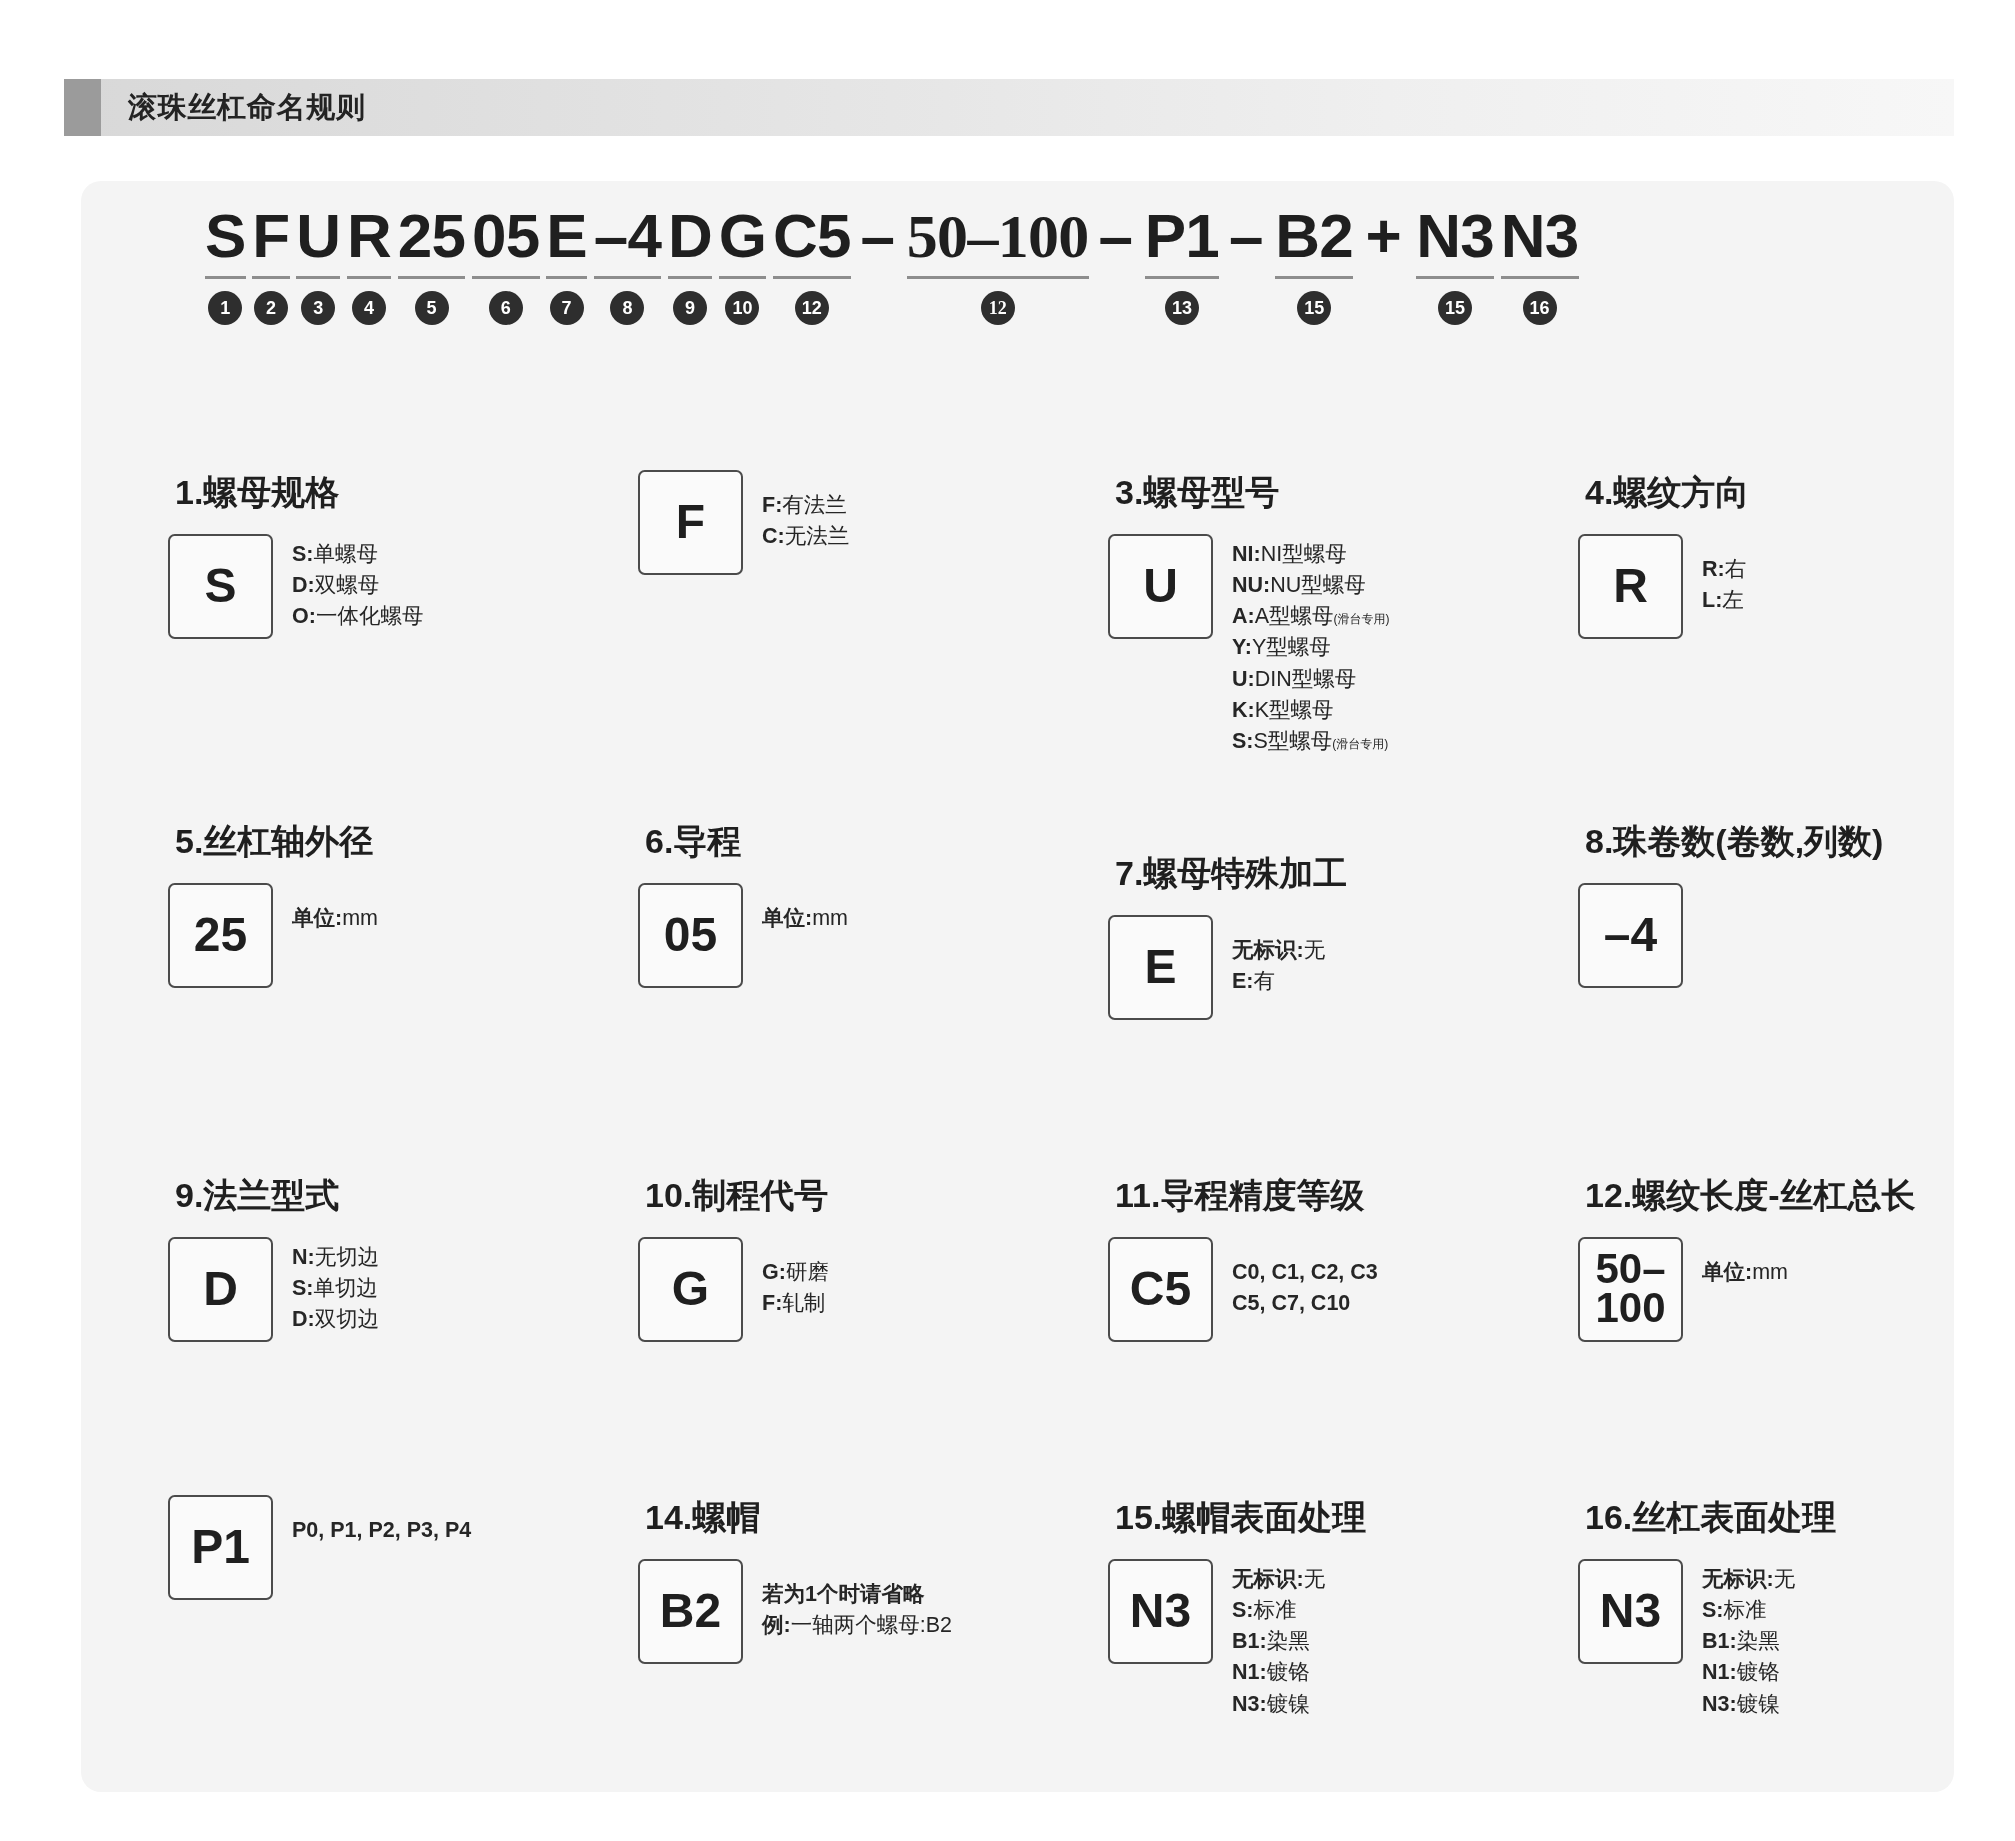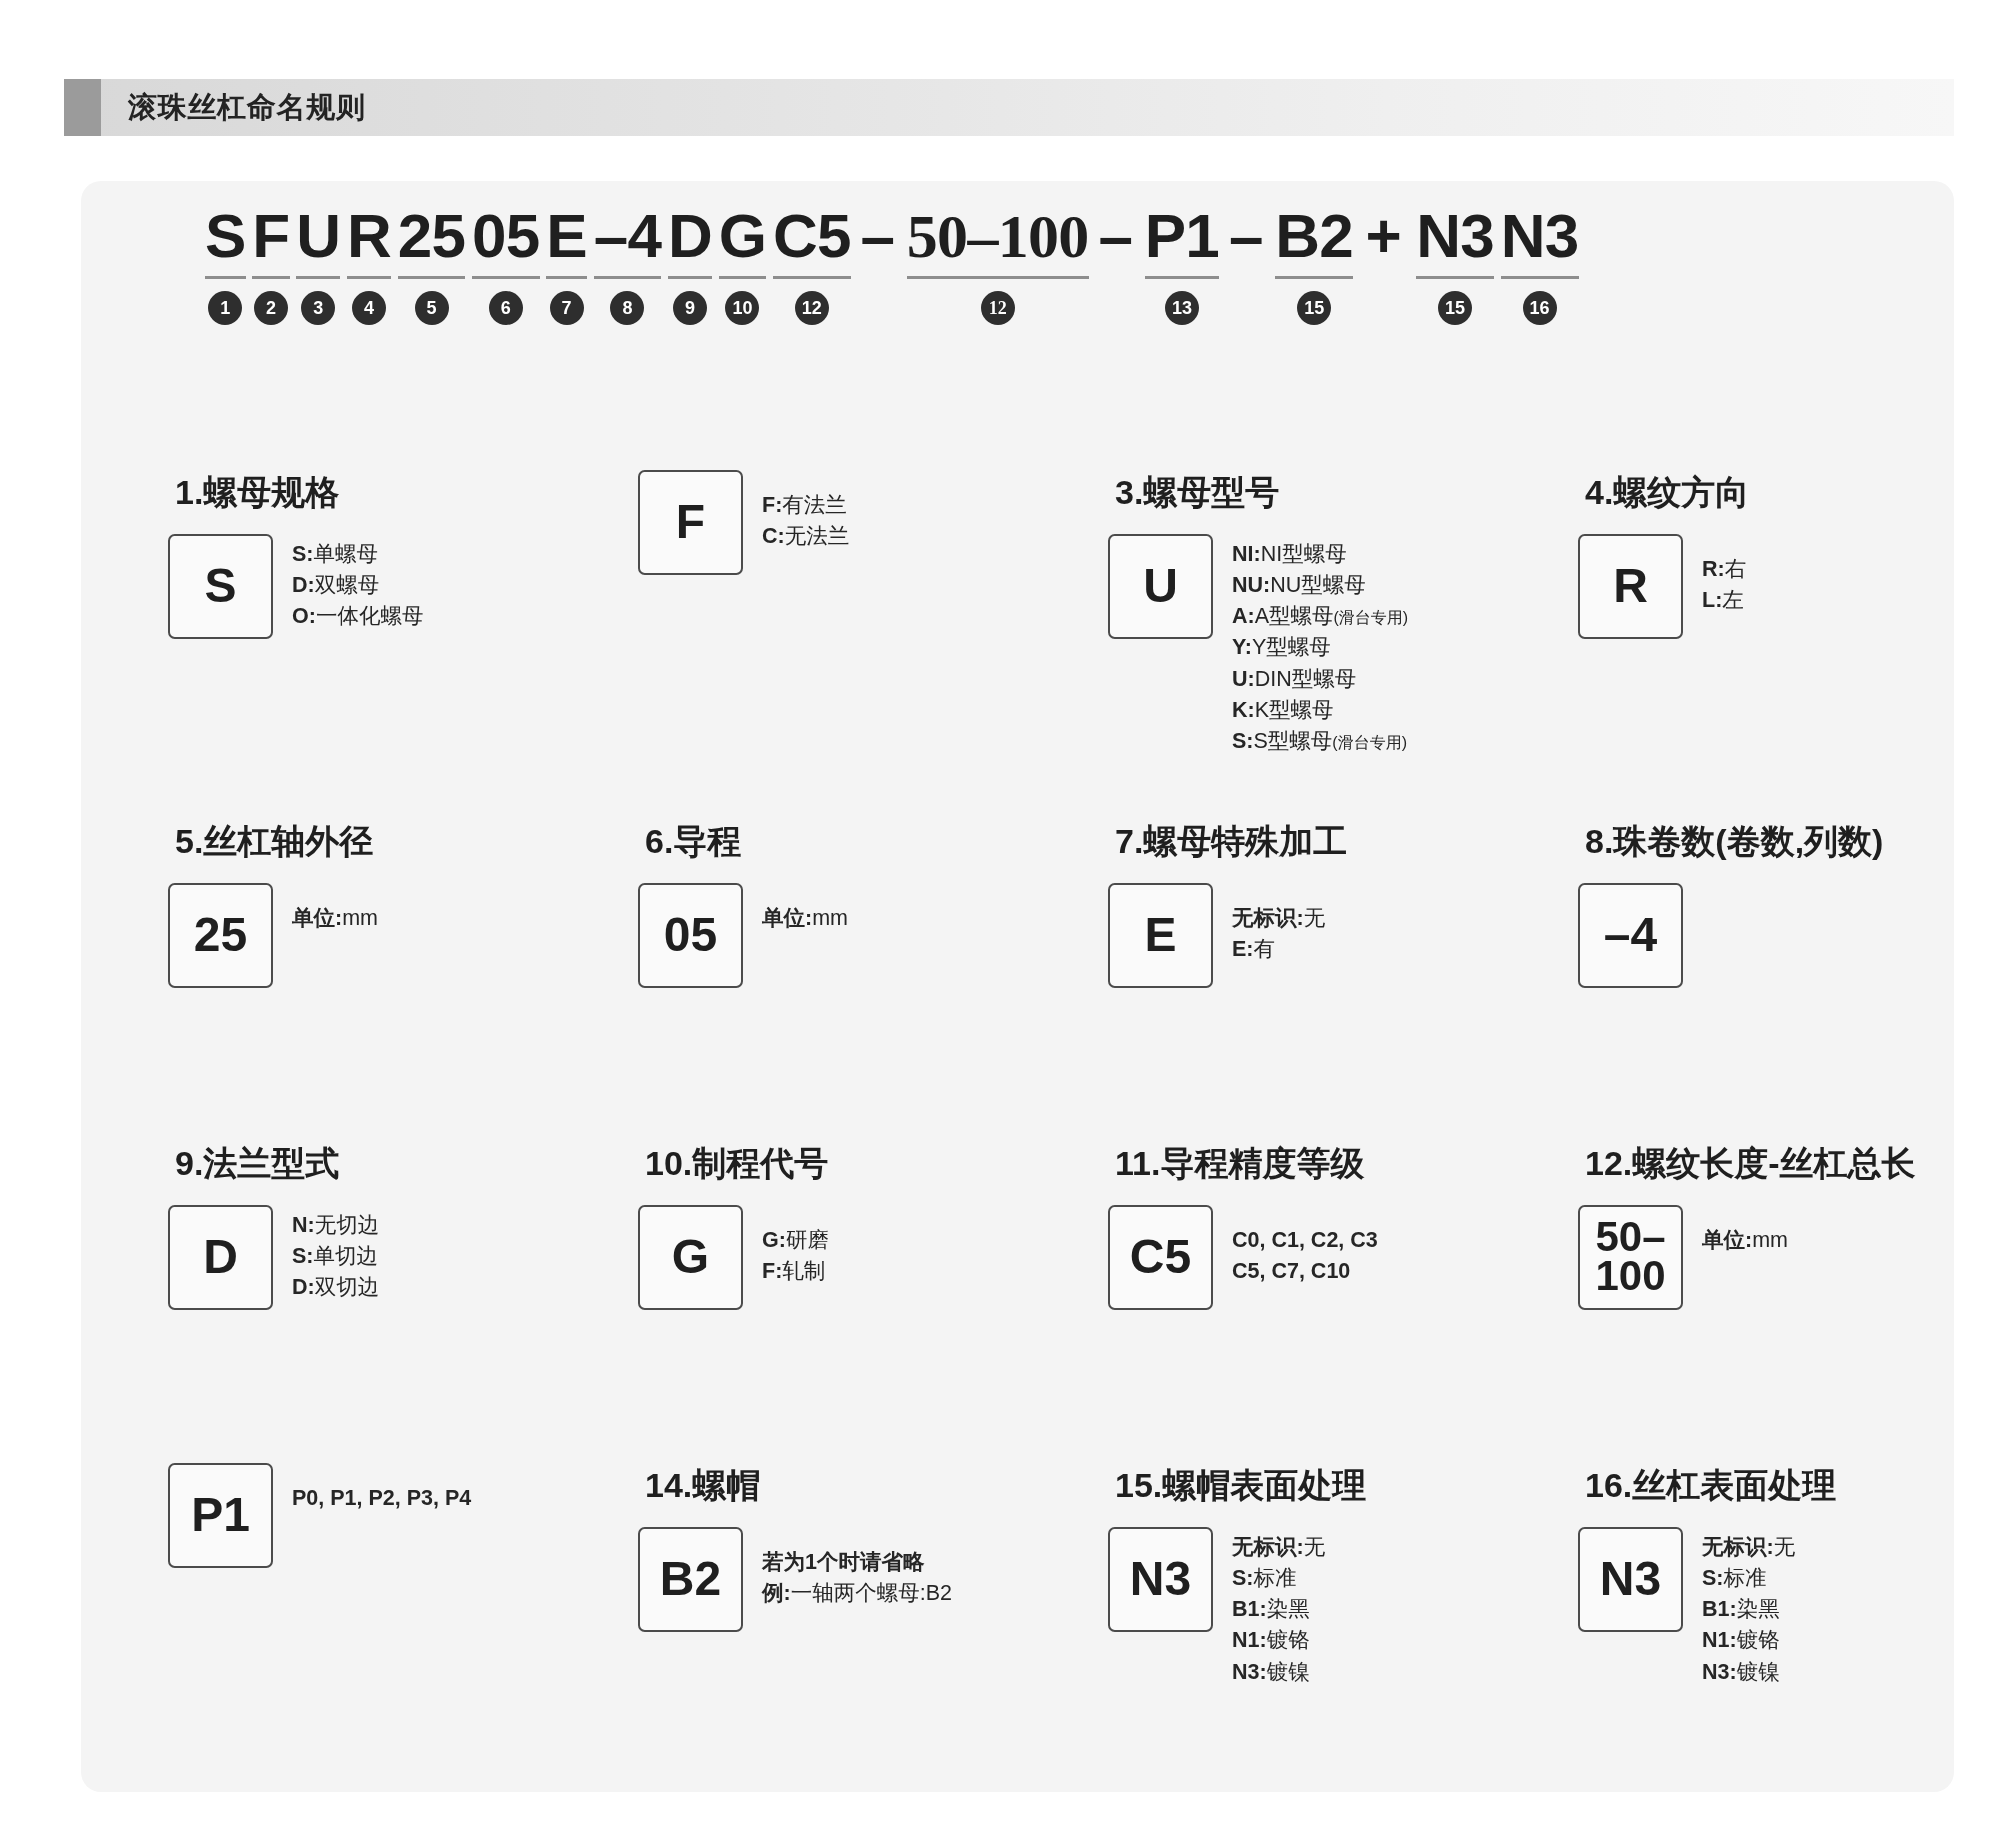--- a/index.html
+++ b/index.html
@@ -152,21 +152,21 @@
   .note {
     font-size: 21.5px;
     line-height: 1.45;
     color: #262626;
     white-space: nowrap;
   }
   .note .k {
     font-weight: bold;
   }
   .note .small {
-    font-size: 16px;
+    font-size: 12px;
   }
   .notes.mid { padding-top: 20px; }
 </style>
 </head>
 <body>
 
 <div class="header-bar">
   <div class="header-accent"></div>
   <div class="header-title">滚珠丝杠命名规则</div>
 </div>
@@ -348,21 +348,21 @@
         <div class="cell-title">6.导程</div>
         <div class="cell-body">
           <div class="codebox">
             <span>05</span>
           </div>
           <div class="notes mid">
             <div class="note"><span class="k">单位:</span><span>mm</span></div>
           </div>
         </div>
       </div>
-      <div class="cell" style="min-height: 322px;">
+      <div class="cell" style="min-height: 322px; margin-top: 32px;">
         <div class="cell-title">7.螺母特殊加工</div>
         <div class="cell-body">
           <div class="codebox">
             <span>E</span>
           </div>
           <div class="notes mid">
             <div class="note"><span class="k">无标识:</span><span>无</span></div>
             <div class="note"><span class="k">E:</span><span>有</span></div>
           </div>
         </div>

